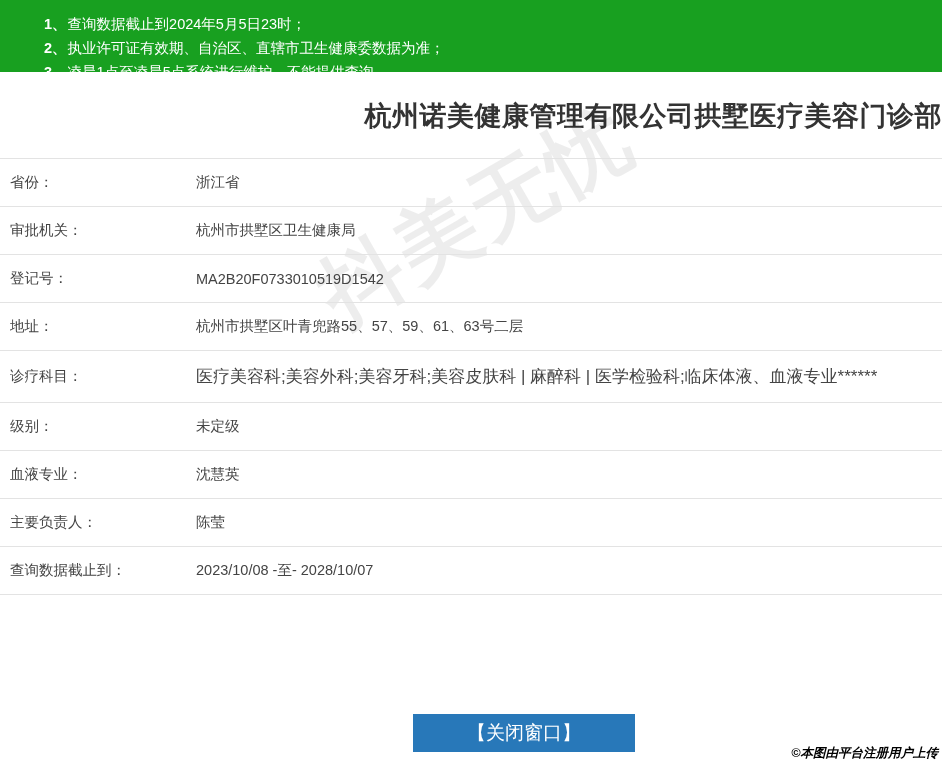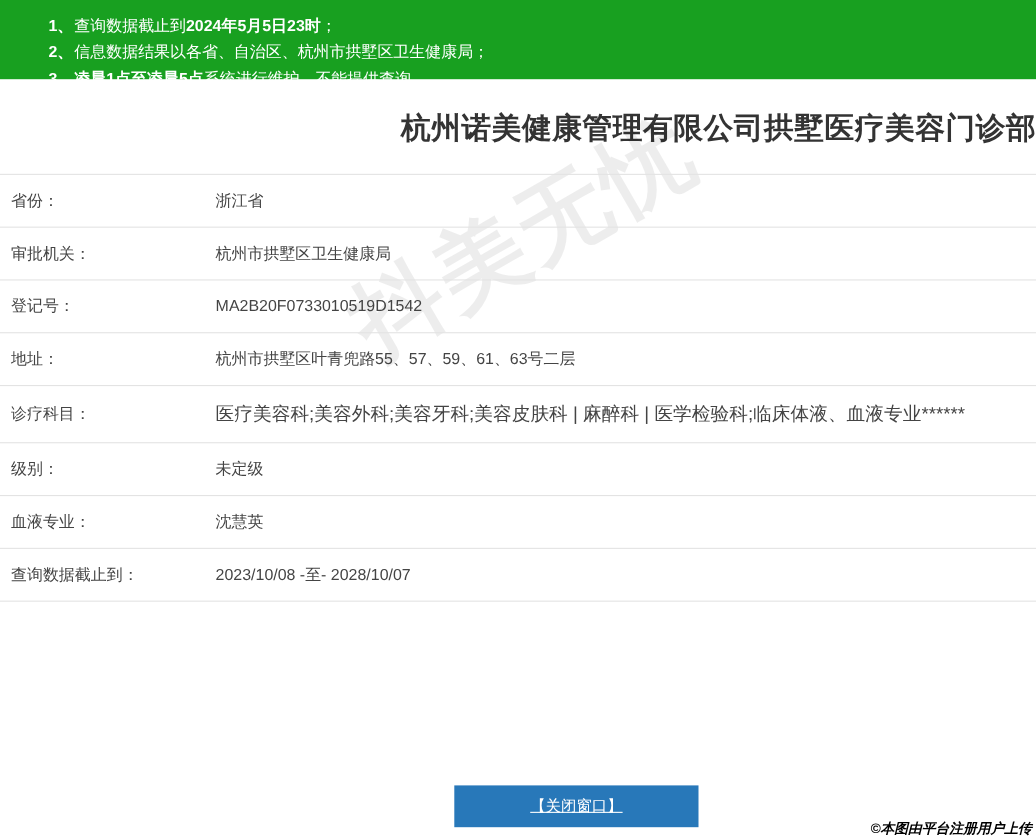--- a/index.html
+++ b/index.html
@@ -30,21 +30,21 @@
     font-size: 14.5px;
     line-height: 24px;
     padding-left: 44px;
     white-space: nowrap;
   }
   .notice-num {
     font-weight: bold;
     margin-right: 1px;
   }
   .notice-text b {
-    font-weight: bold;
+    font-weight: normal;
   }
 
   
   .title-wrap {
     text-align: right;
     padding: 26px 0 24px 0;
   }
   .title {
     font-size: 27px;
     font-weight: bold;
@@ -113,28 +113,27 @@
     height: 44px;
   }
   .close-btn {
     position: absolute;
     left: 413px;
     top: -6px;
     width: 222px;
     height: 38px;
     background: #2878b9;
     color: #ffffff;
-    font-size: 14px;
+    font-size: 19px;
     border: none;
     cursor: pointer;
     font-family: "Liberation Sans", sans-serif;
     display: flex;
     align-items: center;
     justify-content: center;
-    text-decoration: underline;
   }
   .platform-note {
     position: absolute;
     right: 4px;
     bottom: 2px;
     font-size: 12.5px;
     font-weight: bold;
     color: #000000;
     white-space: nowrap;
     font-style: italic;
@@ -143,21 +142,21 @@
 </head>
 <body>
 
 <div class="notice">
   <div class="notice-line">
     <span class="notice-num">1、</span>
     <span class="notice-text"><span>查询数据截止到</span><b>2024年5月5日23时</b><span>；</span></span>
   </div>
   <div class="notice-line">
     <span class="notice-num">2、</span>
-    <span class="notice-text"><span>信息数据结果以各省、自治区、杭州市拱墅区卫生健康局；</span></span>
+    <span class="notice-text"><span>执业许可证有效期、自治区、直辖市卫生健康委数据为准；</span></span>
   </div>
   <div class="notice-line">
     <span class="notice-num">3、</span>
     <span class="notice-text"><b>凌晨1点至凌晨5点</b><span>系统进行维护，不能提供查询。</span></span>
   </div>
 </div>
 
 <div class="title-wrap">
   <div class="title">杭州诺美健康管理有限公司拱墅医疗美容门诊部</div>
 </div>
@@ -188,20 +187,24 @@
     </tr>
     <tr>
       <td class="label-cell">级别：</td>
       <td class="value-cell">未定级</td>
     </tr>
     <tr>
       <td class="label-cell">血液专业：</td>
       <td class="value-cell">沈慧英</td>
     </tr>
     <tr>
+      <td class="label-cell">主要负责人：</td>
+      <td class="value-cell">陈莹</td>
+    </tr>
+    <tr>
       <td class="label-cell">查询数据截止到：</td>
       <td class="value-cell">2023/10/08 -至- 2028/10/07</td>
     </tr>
   </tbody>
 </table>
 
 <div class="footer">
   <button class="close-btn">【关闭窗口】</button>
   <div class="platform-note">©本图由平台注册用户上传</div>
 </div>

